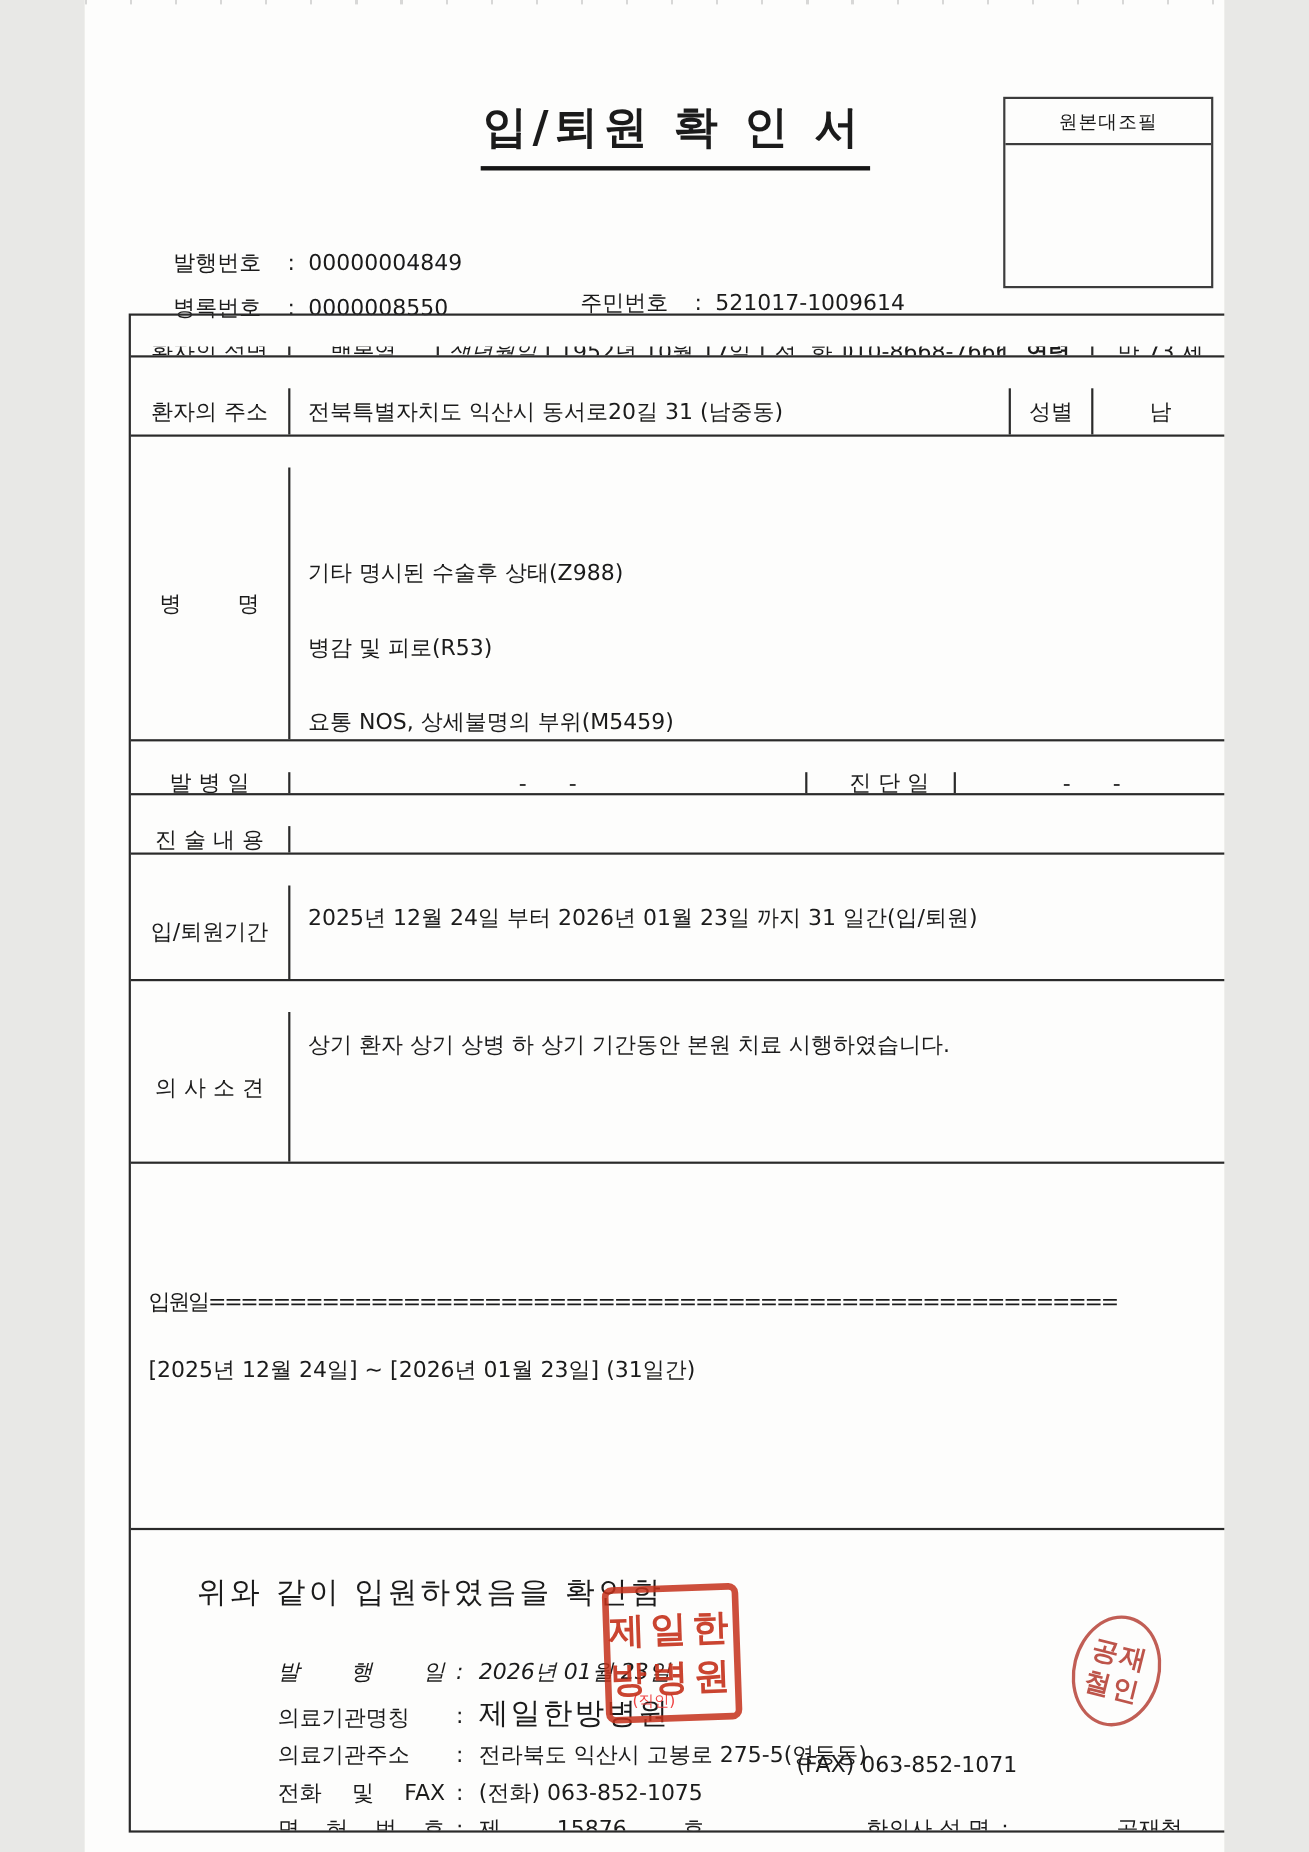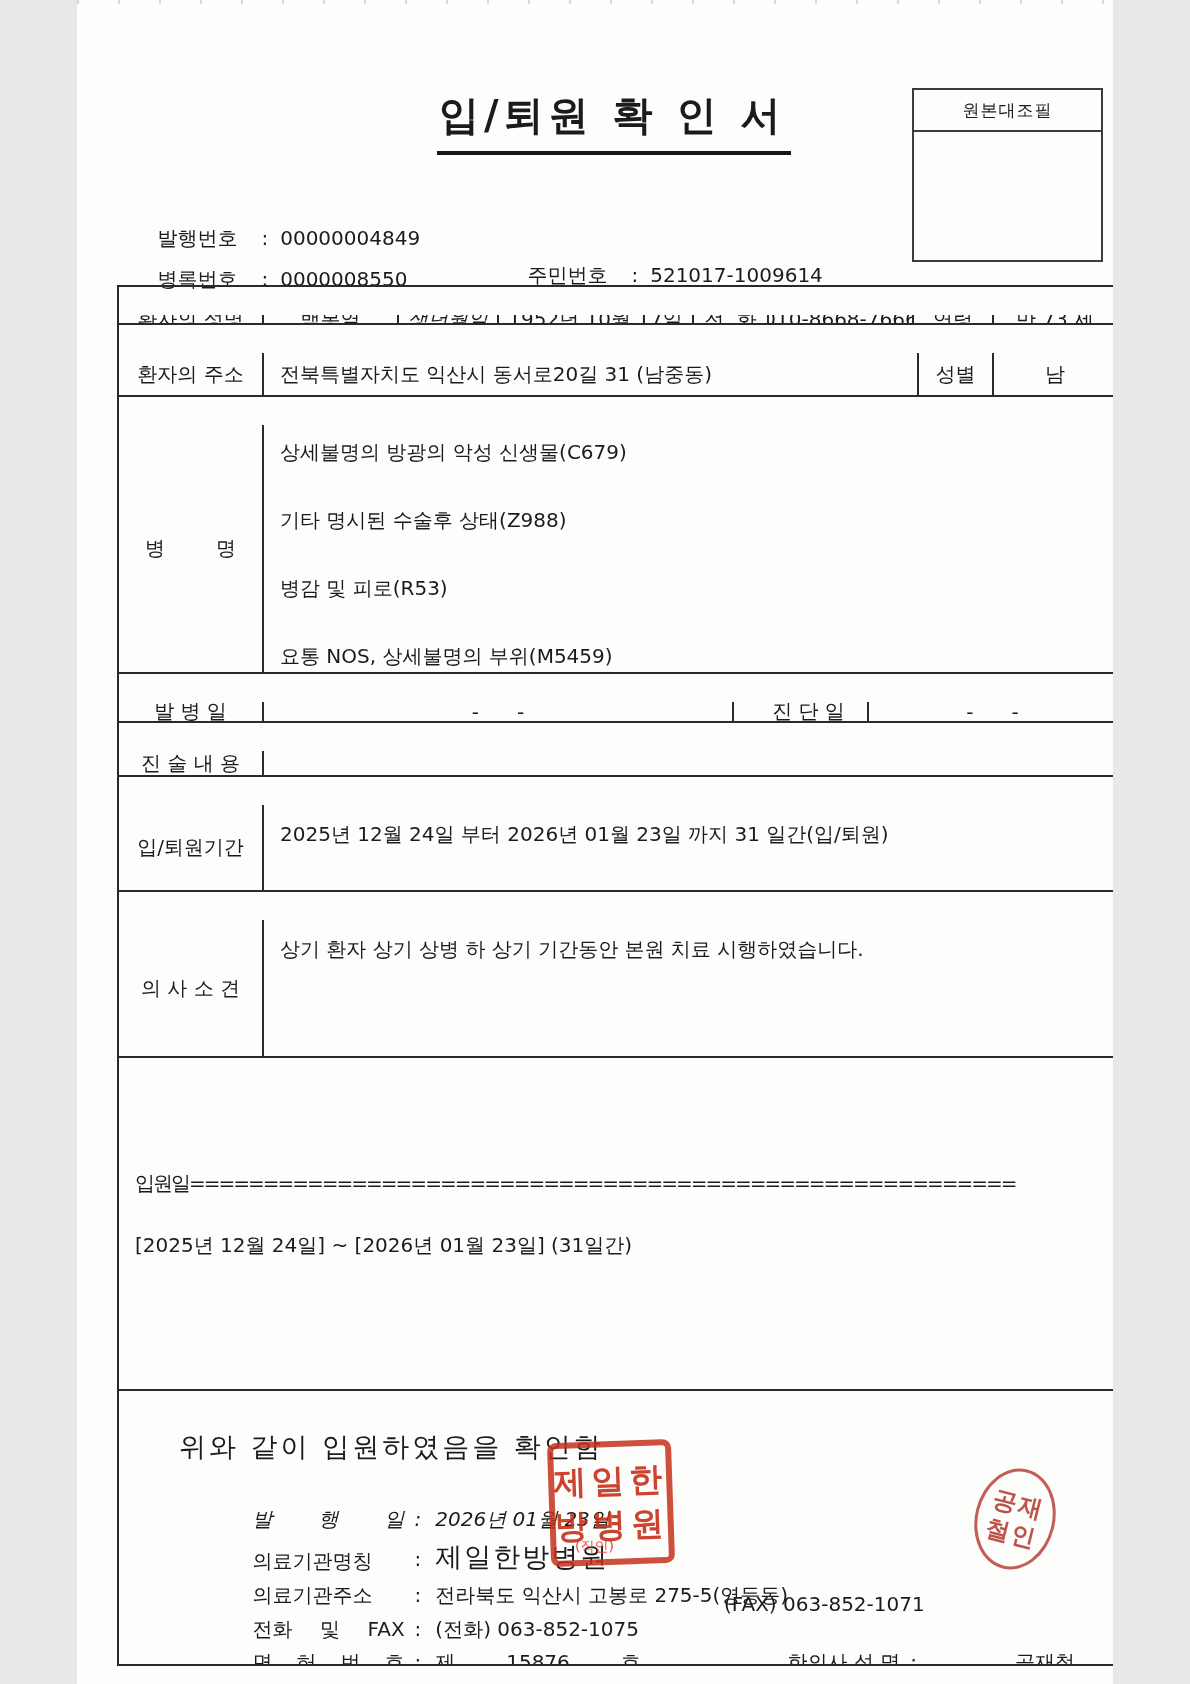--- a/index.html
+++ b/index.html
@@ -87,35 +87,35 @@
 
   <div class="doc-table">
 
     <div class="trow" style="height:36px;">
       <div class="cell" style="width:145px;">환자의 성명</div>
       <div class="cell" style="width:135px;">백봉열</div>
       <div class="cell" style="width:100px;font-style:italic;">생년월일</div>
       <div class="cell" style="width:195px;">1952년 10월 17일</div>
       <div class="cell" style="width:75px;">전  화</div>
       <div class="cell" style="width:145px;">010-8668-7666</div>
-      <div class="cell" style="width:80px;">연령</div>
+      <div class="cell" style="width:80px;font-weight:bold;">연령</div>
       <div class="cell grow">만 73 세</div>
     </div>
 
     <div class="trow" style="height:70px;">
       <div class="cell" style="width:145px;">환자의 주소</div>
       <div class="cell hleft" style="width:655px; padding-left:16px;">전북특별자치도 익산시 동서로20길 31 (남중동)</div>
       <div class="cell" style="width:75px;">성별</div>
       <div class="cell grow">남</div>
     </div>
 
     <div class="trow" style="height:275px;">
       <div class="cell" style="width:145px;">병        명</div>
       <div class="cell grow vtop hleft">
-        <span class="multi"><span>상세불명의 방광의 악성 신생물(C679)</span><br>
+        <span class="multi"><br>
 <span>기타 명시된 수술후 상태(Z988)</span><br>
 <span>병감 및 피로(R53)</span><br>
 <span>요통 NOS, 상세불명의 부위(M5459)</span><br>
 </span>
       </div>
     </div>
 
     <div class="trow" style="height:47px;">
       <div class="cell" style="width:145px;">발 병 일</div>
       <div class="cell" style="width:470px;">-      -</div>

